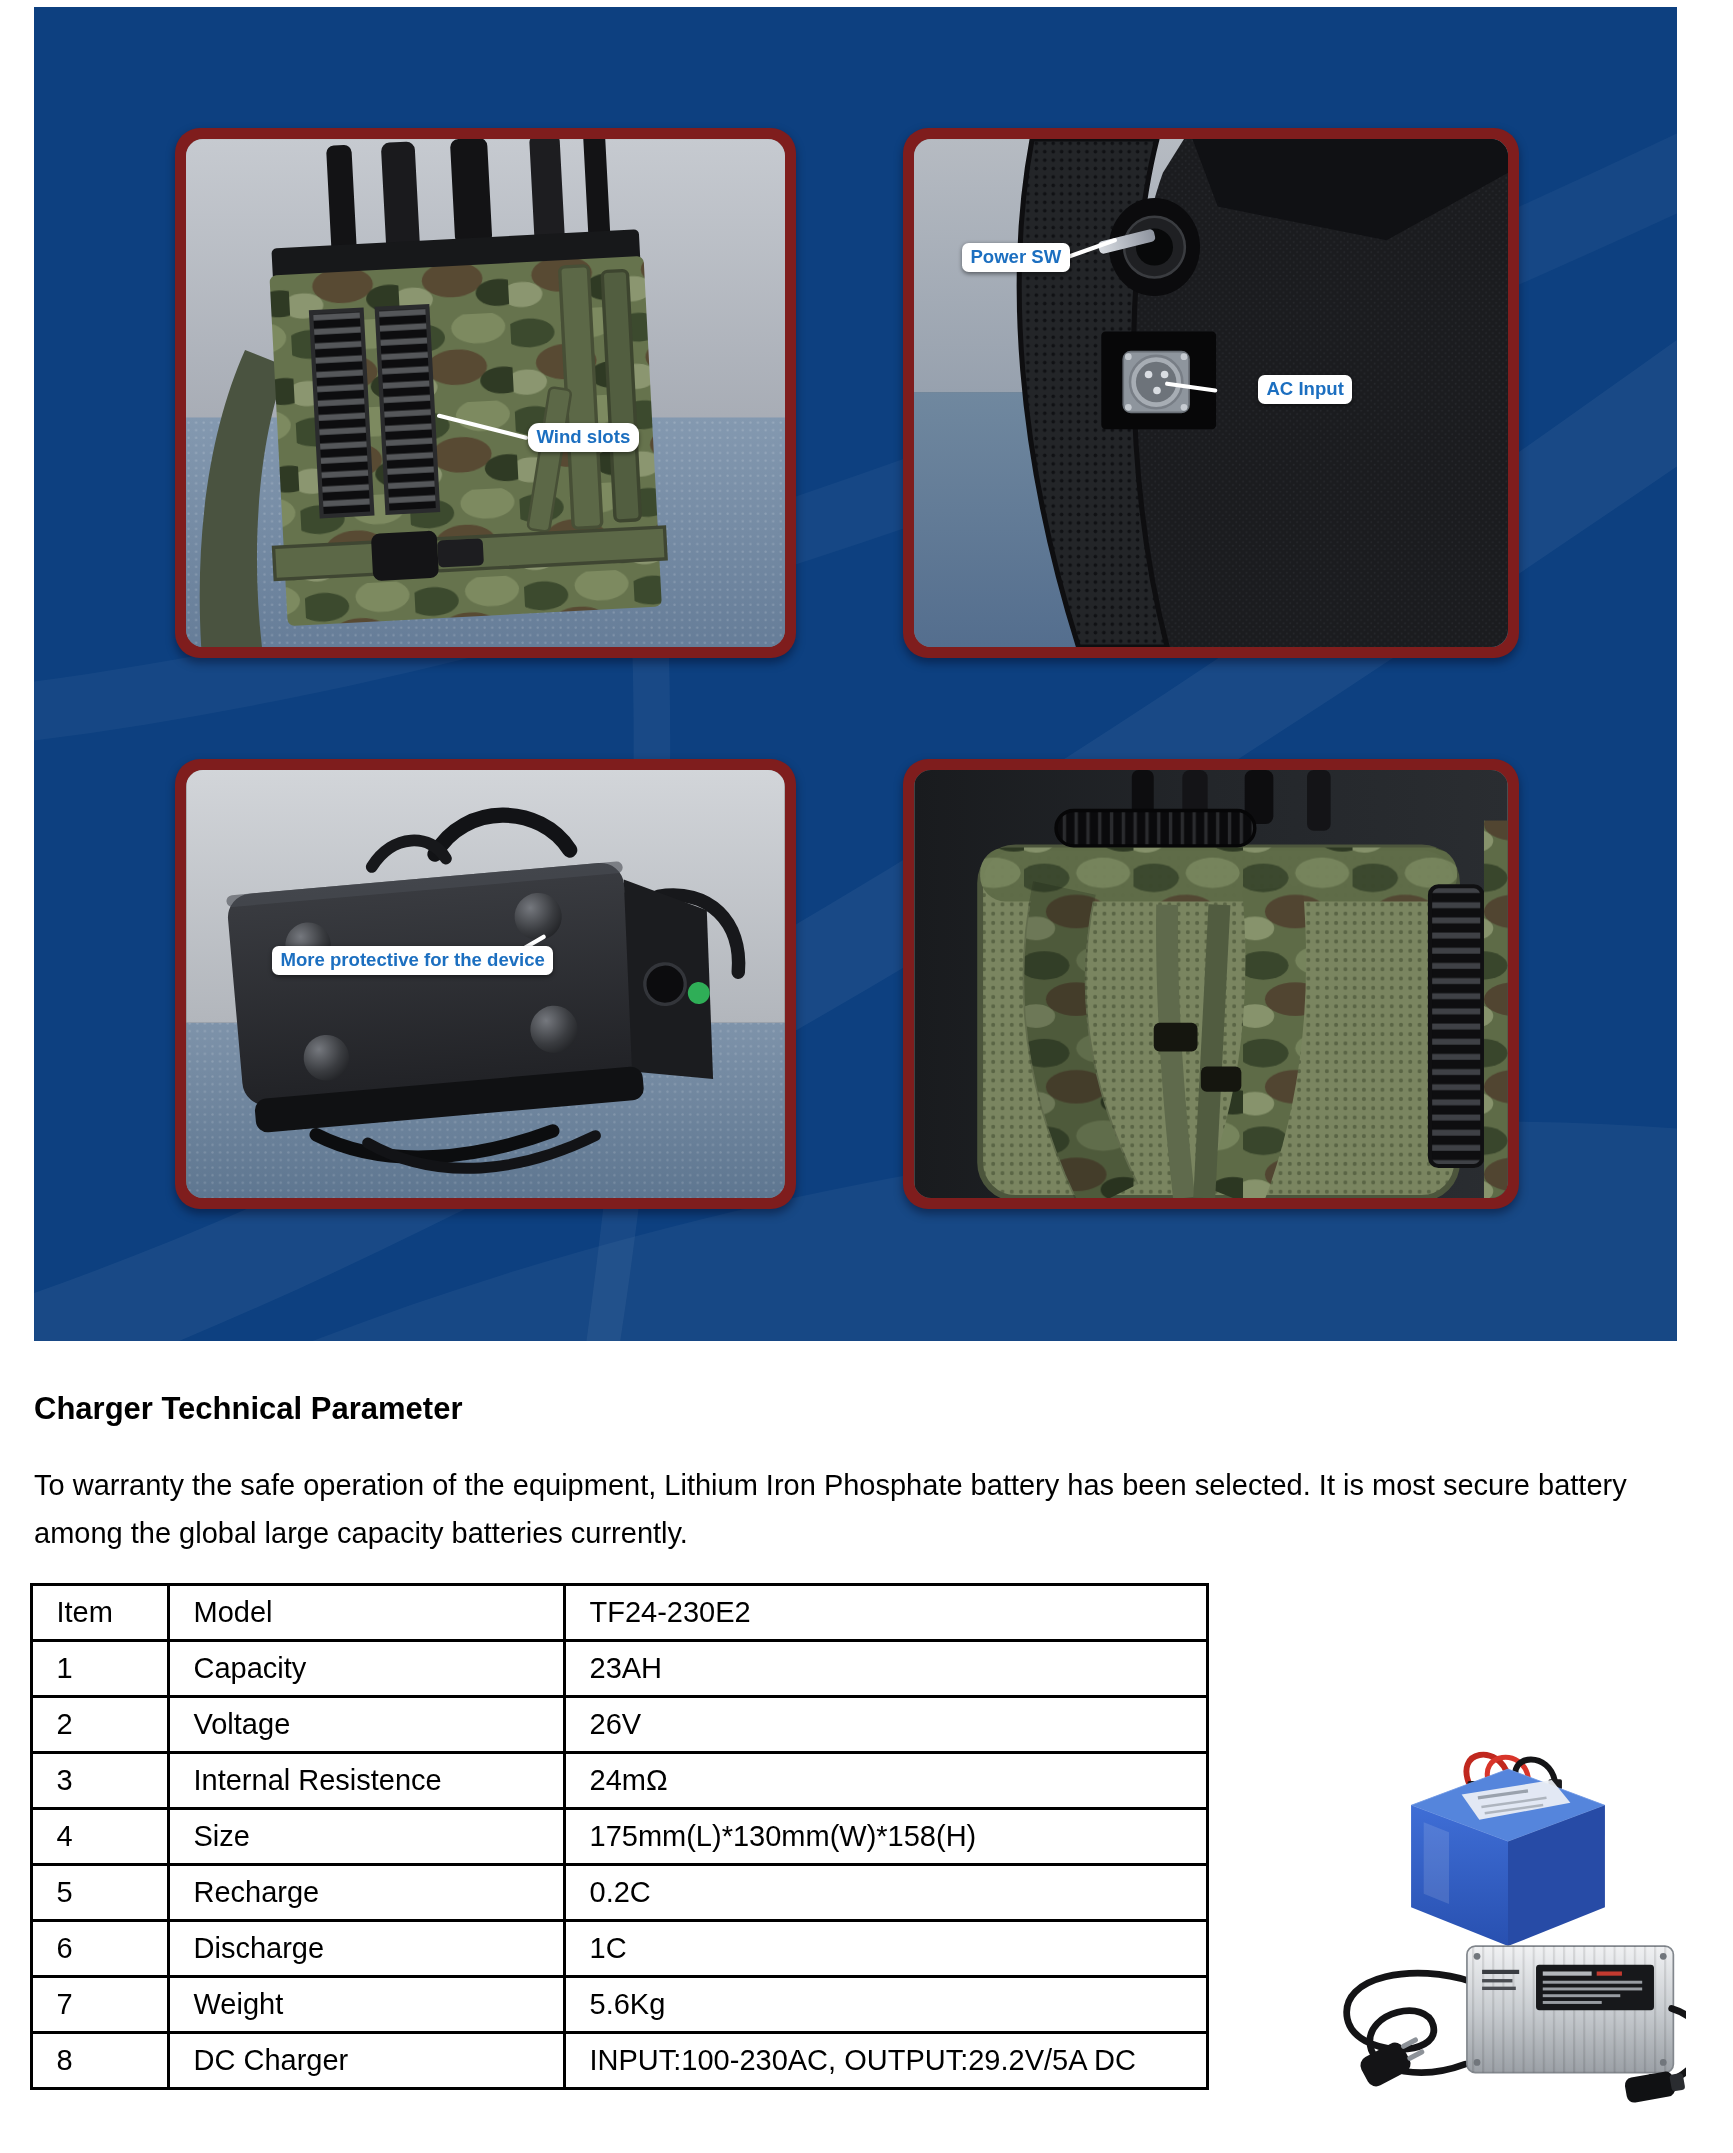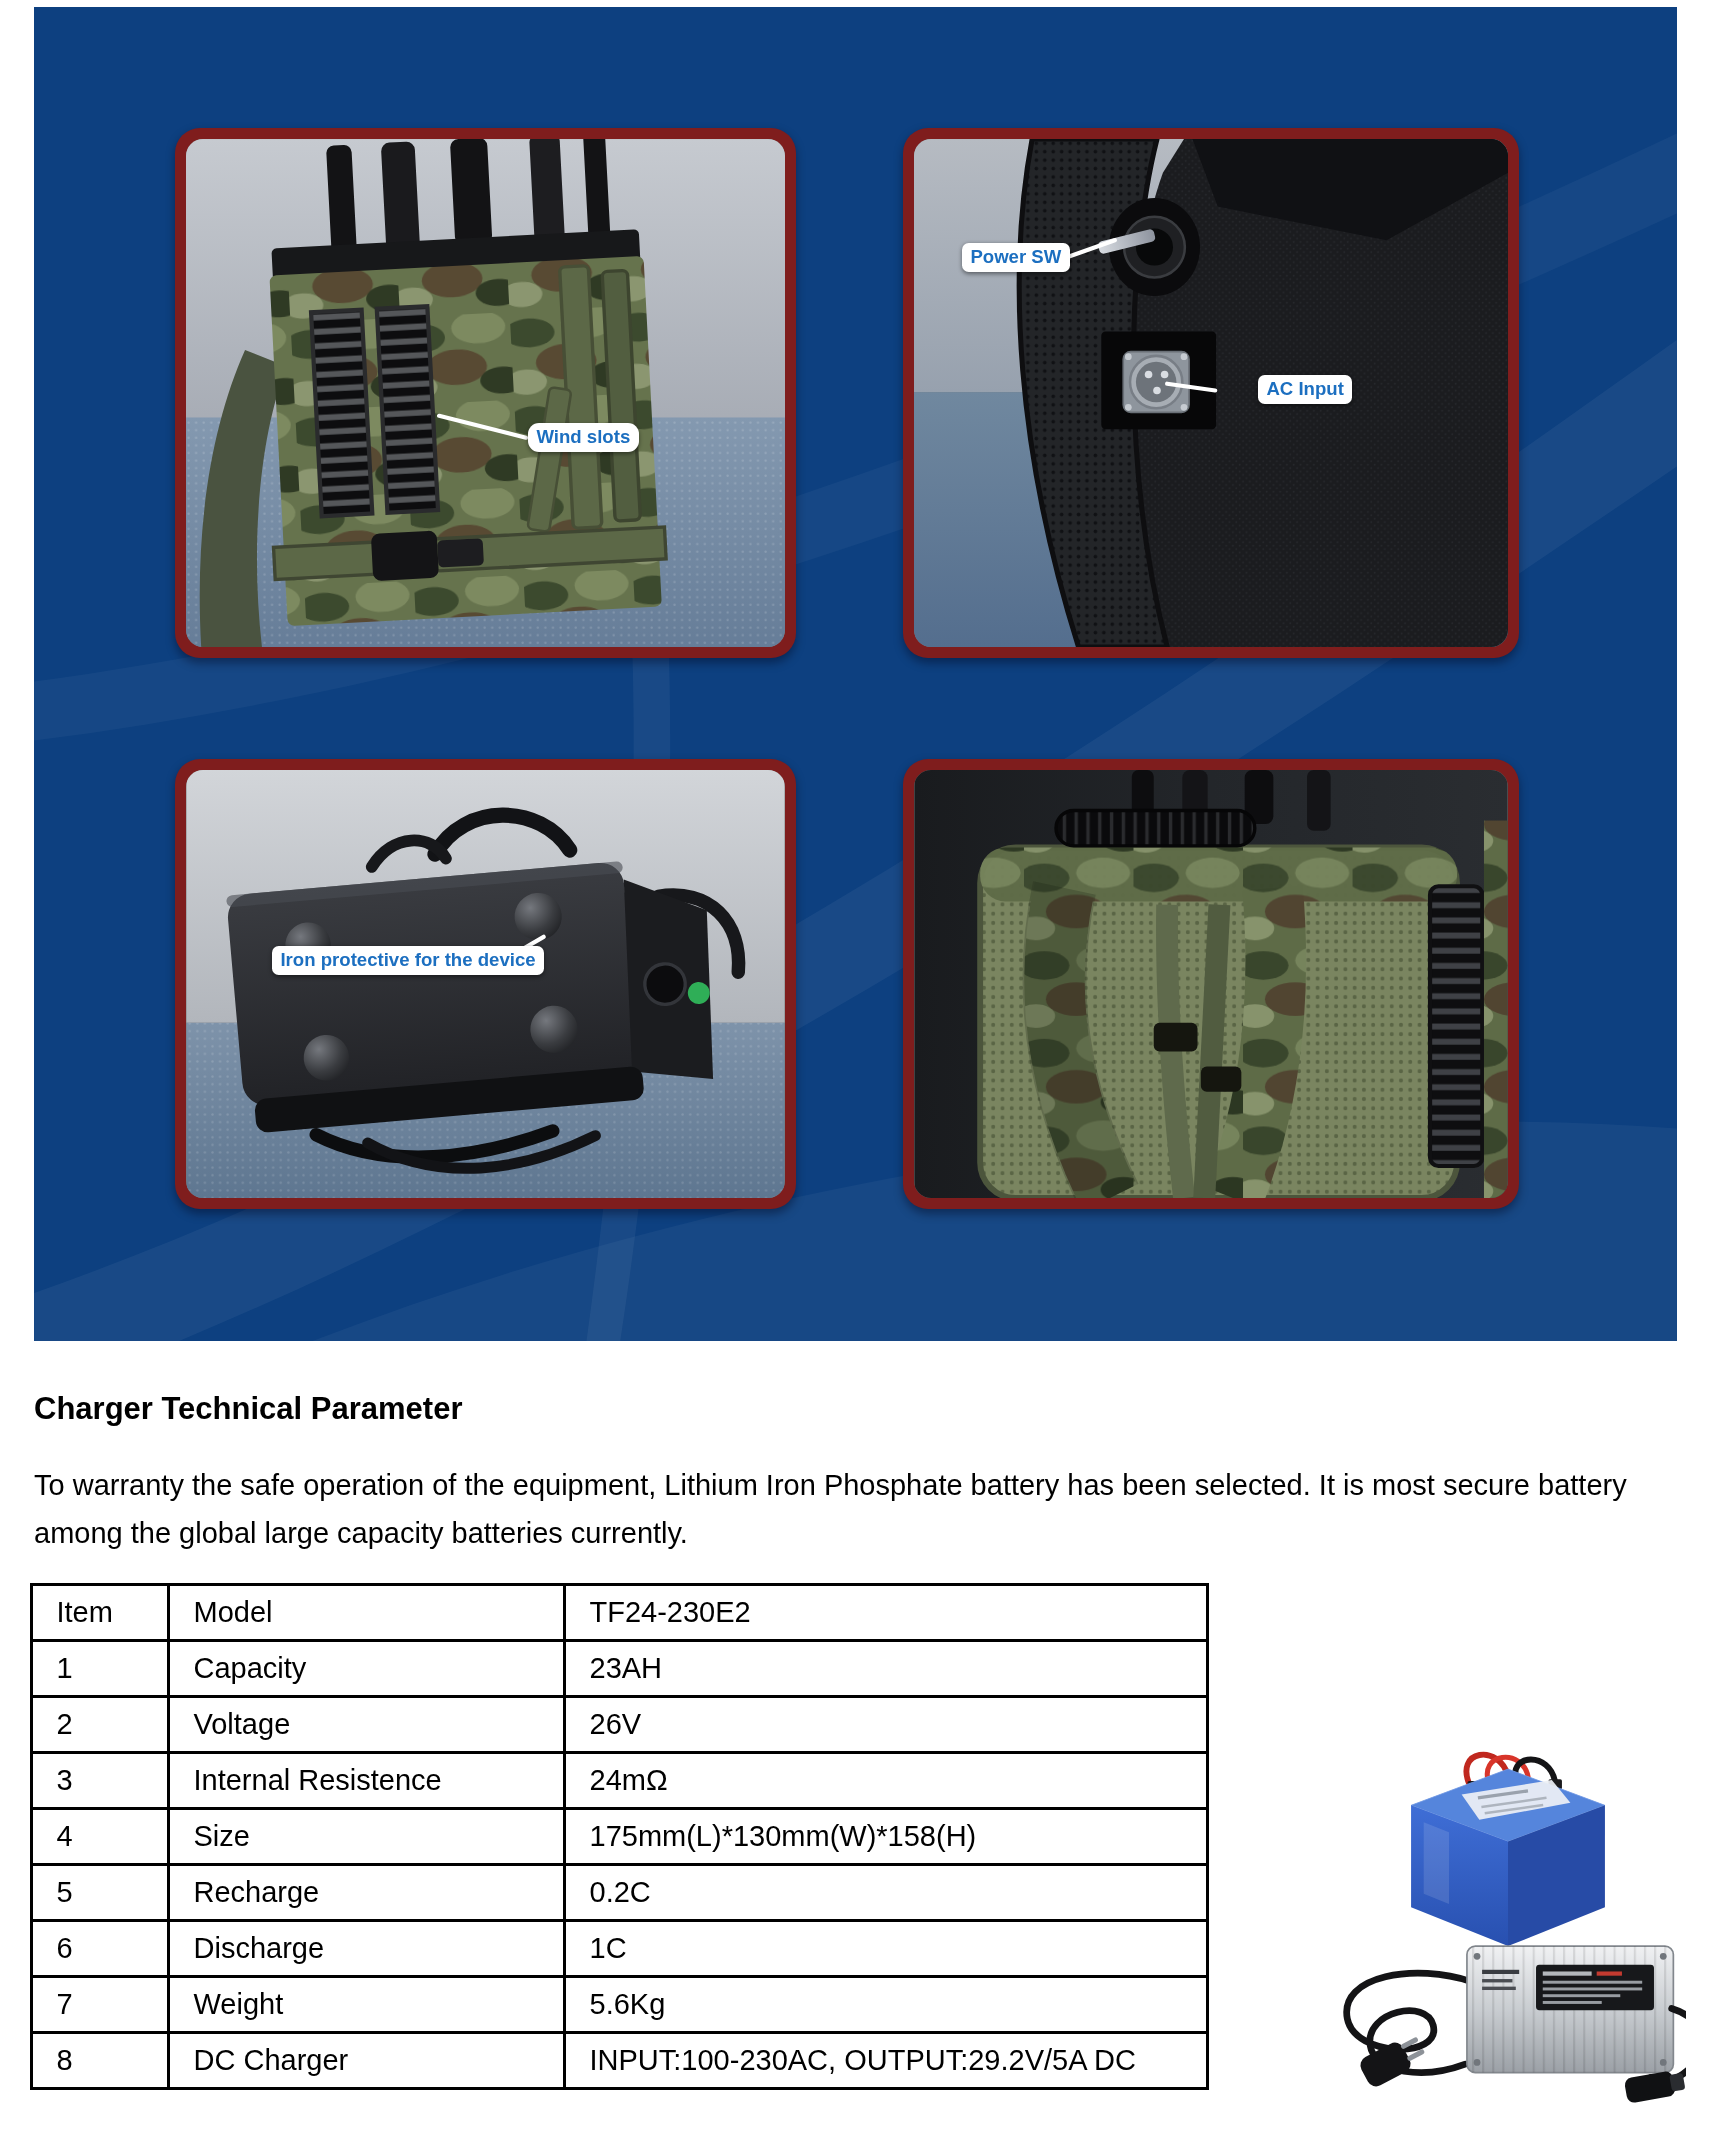--- a/index.html
+++ b/index.html
@@ -214,21 +214,21 @@
             <circle cx="568" cy="278" r="24" fill="#0c0c0e" stroke="#33353a" stroke-width="4"></circle>
             <circle cx="607" cy="292" r="13" fill="#2fae57"></circle>
 
             <rect x="70" y="372" width="462" height="40" rx="14" fill="#101113"></rect>
             <path d="M 140 420 C 220 470 330 465 420 440" stroke="#0c0d0f" stroke-width="16" fill="none" stroke-linecap="round"></path>
             <path d="M 200 435 C 280 490 380 485 470 450" stroke="#121316" stroke-width="13" fill="none" stroke-linecap="round"></path>
           </g>
           <line x1="376" y1="226" x2="424" y2="198" stroke="#ffffff" stroke-width="5" stroke-linecap="round"></line>
         </svg>
       </div>
-      <div class="callout" style="left:97px;top:187px;">Iron protective for the device</div>
+      <div class="callout" style="left:97px;top:187px;">More protective for the device</div>
     </div>
 
     <div class="photo-card" style="left:869px;top:752px;width:616px;height:450px;">
       <div class="photo-inner">
         <svg width="594" height="428" viewBox="0 0 704 508">
           <defs>
             <linearGradient id="bgD" x1="0" y1="0" x2="1" y2="0">
               <stop offset="0" stop-color="#191b1e"></stop>
                 <stop offset="0.5" stop-color="#23262a"></stop>
                 <stop offset="1" stop-color="#2a2d31"></stop>

